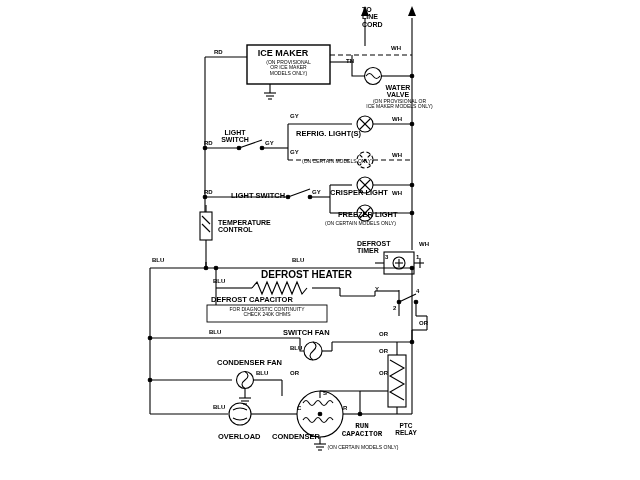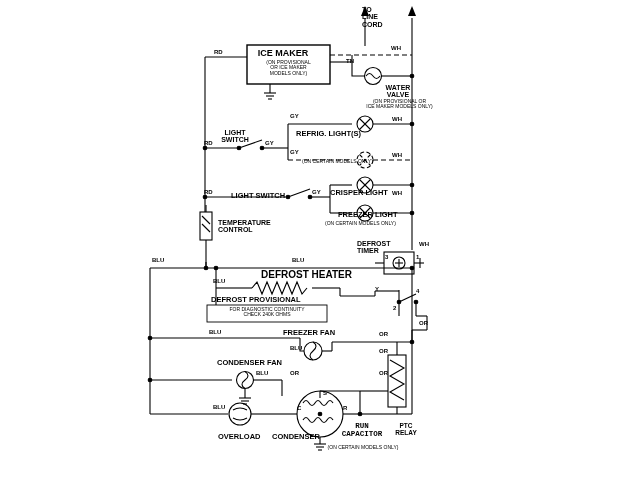--- a/index.html
+++ b/index.html
@@ -225,25 +225,25 @@
 <div class="lbl s75 b" style="left:338px;top:211px;text-align:right;">FREEZER LIGHT</div>
 <div class="lbl s5" style="left:325px;top:221px;">(ON CERTAIN MODELS ONLY)</div>
 
 <div class="lbl s7 b" style="left:218px;top:219px;width:70px;">TEMPERATURE
 CONTROL</div>
 
 <div class="lbl s7 b" style="left:357px;top:240px;width:50px;">DEFROST
 TIMER</div>
 
 <div class="lbl s8 b" style="left:261px;top:270px;">DEFROST HEATER</div>
-<div class="lbl s75 b" style="left:211px;top:296px;">DEFROST PROVISIONAL</div>
+<div class="lbl s75 b" style="left:211px;top:296px;">DEFROST CAPACITOR</div>
 <div class="lbl s5 c" style="left:209px;top:307px;width:116px;">FOR DIAGNOSTIC CONTINUITY
 CHECK 240K OHMS</div>
 
-<div class="lbl s75 b" style="left:283px;top:329px;">FREEZER FAN</div>
+<div class="lbl s75 b" style="left:283px;top:329px;">SWITCH FAN</div>
 <div class="lbl s75 b" style="left:217px;top:359px;">CONDENSER FAN</div>
 
 <div class="lbl s75 b" style="left:218px;top:433px;">OVERLOAD</div>
 <div class="lbl s75 b" style="left:272px;top:433px;">CONDENSER</div>
 <div class="lbl s75 b c" style="left:338px;top:423px;width:48px;font-family:Liberation Mono, monospace;">RUN
 CAPACITOR</div>
 <div class="lbl s5 c" style="left:318px;top:445px;width:90px;">(ON CERTAIN MODELS ONLY)</div>
 <div class="lbl s65 b c" style="left:390px;top:423px;width:32px;">PTC
 RELAY</div>
 

